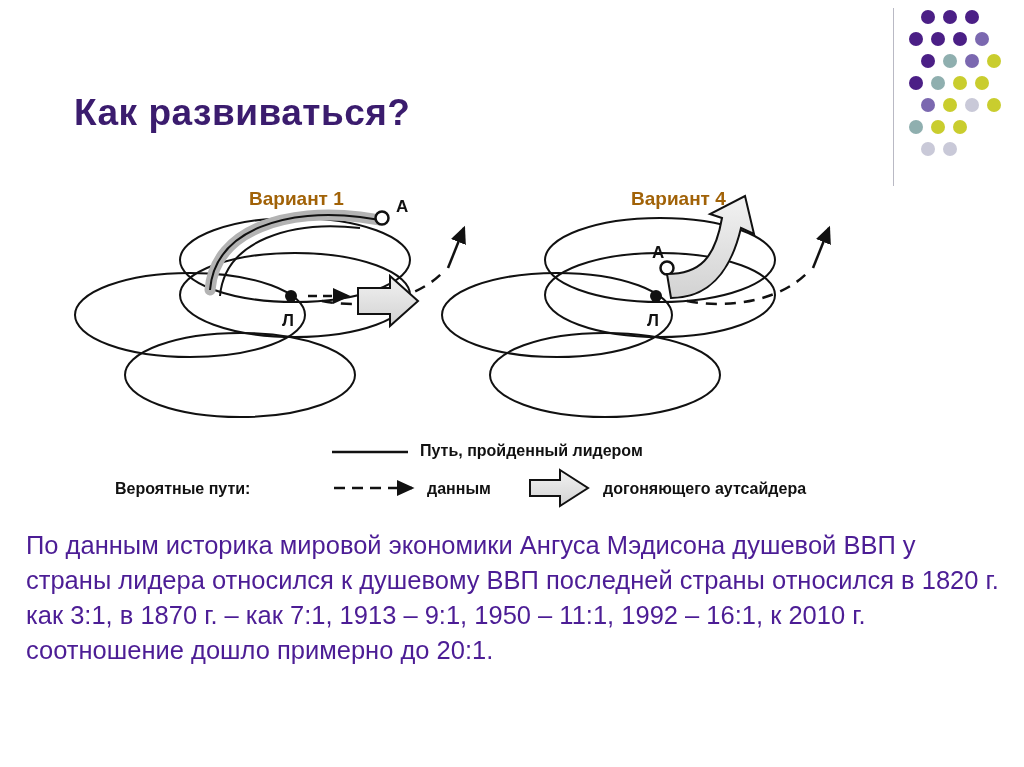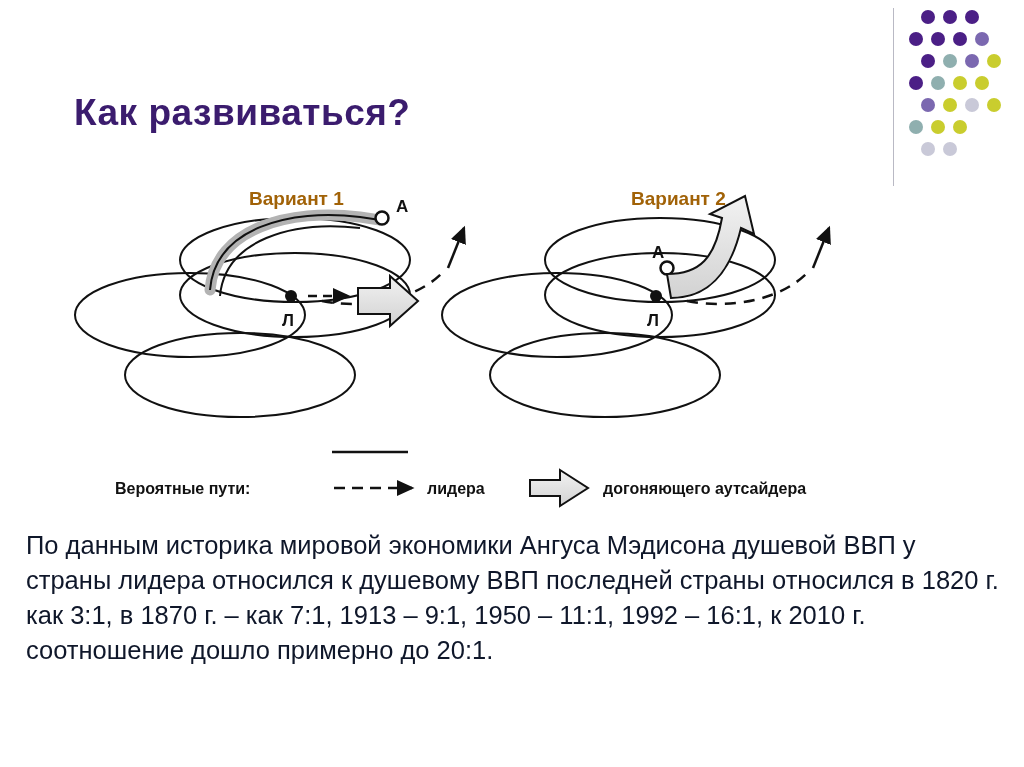--- a/index.html
+++ b/index.html
@@ -91,21 +91,21 @@
   #legend-outsider-label     { left: 543px; top: 50px; text-align: right; }
 
   
   #body-text {
     position: absolute;
     left: 26px;
     top: 528px;
     width: 975px;
     font-size: 25.5px;
     line-height: 1.37;
-    color: #0f172a;
+    color: #4c1d95;
   }
 </style>
 </head>
 <body>
 
 <div id="dot-divider"></div>
 <div id="dot-grid">
     <div class="dot" style="left: 16px; top: 0px; background: rgb(75, 31, 134);"></div>
     <div class="dot" style="left: 38px; top: 0px; background: rgb(75, 31, 134);"></div>
     <div class="dot" style="left: 60px; top: 0px; background: rgb(75, 31, 134);"></div>
@@ -130,21 +130,21 @@
     <div class="dot" style="left: 48px; top: 110px; background: rgb(201, 205, 46);"></div>
     <div class="dot" style="left: 16px; top: 132px; background: rgb(201, 201, 216);"></div>
     <div class="dot" style="left: 38px; top: 132px; background: rgb(201, 201, 216);"></div>
   </div>
 
 <div id="slide-title" style="color: rgb(59, 28, 110); margin-left: 12px;">Как развиваться?</div>
 
 <div id="figure">
 
   <div class="variant-caption" id="variant-1-caption">Вариант 1</div>
-  <div class="variant-caption" id="variant-2-caption">Вариант 2</div>
+  <div class="variant-caption" id="variant-2-caption">Вариант 4</div>
 
   <svg width="800" height="340" viewBox="0 0 800 340">
     <defs>
       <linearGradient id="gradArrow" x1="0" y1="0" x2="0" y2="1">
         <stop offset="0%" stop-color="#f2f2f2"></stop>
         <stop offset="100%" stop-color="#d2d2d2"></stop>
       </linearGradient>
       <marker id="arrowSmall" markerWidth="9" markerHeight="9" refX="6" refY="3.2" orient="auto">
         <path d="M0,0 L7,3.2 L0,6.4 z" fill="#111"></path>
       </marker>
@@ -215,18 +215,19 @@
       </marker>
     </defs>
 
     <path d="M272 22 L 348 22" stroke="#111" stroke-width="2.5" fill="none"></path>
 
     <path d="M274 58 L 352 58" stroke="#111" stroke-width="2.5" fill="none" stroke-dasharray="11 7" marker-end="url(#arrowSmall2)"></path>
 
     <path d="M470 50 L 500 50 L 500 40 L 528 58 L 500 76 L 500 66 L 470 66 Z" fill="url(#gradArrow2)" stroke="#111" stroke-width="2"></path>
   </svg>
 
+  <div class="legend-text" id="legend-leader-path-label">Путь, пройденный лидером</div>
   <div class="legend-text" id="legend-probable-label">Вероятные пути:</div>
-  <div class="legend-text" id="legend-leader-label">лидера</div>
+  <div class="legend-text" id="legend-leader-label">данным</div>
   <div class="legend-text" id="legend-outsider-label">догоняющего аутсайдера</div>
 </div>
 
 <div id="body-text">По данным историка мировой экономики Ангуса Мэдисона душевой ВВП у страны лидера относился к душевому ВВП последней страны относился в 1820 г. как 3:1, в 1870 г. – как 7:1, 1913 – 9:1, 1950 – 11:1, 1992 – 16:1, к 2010 г. соотношение дошло примерно до 20:1.</div>
 
 </body></html>

